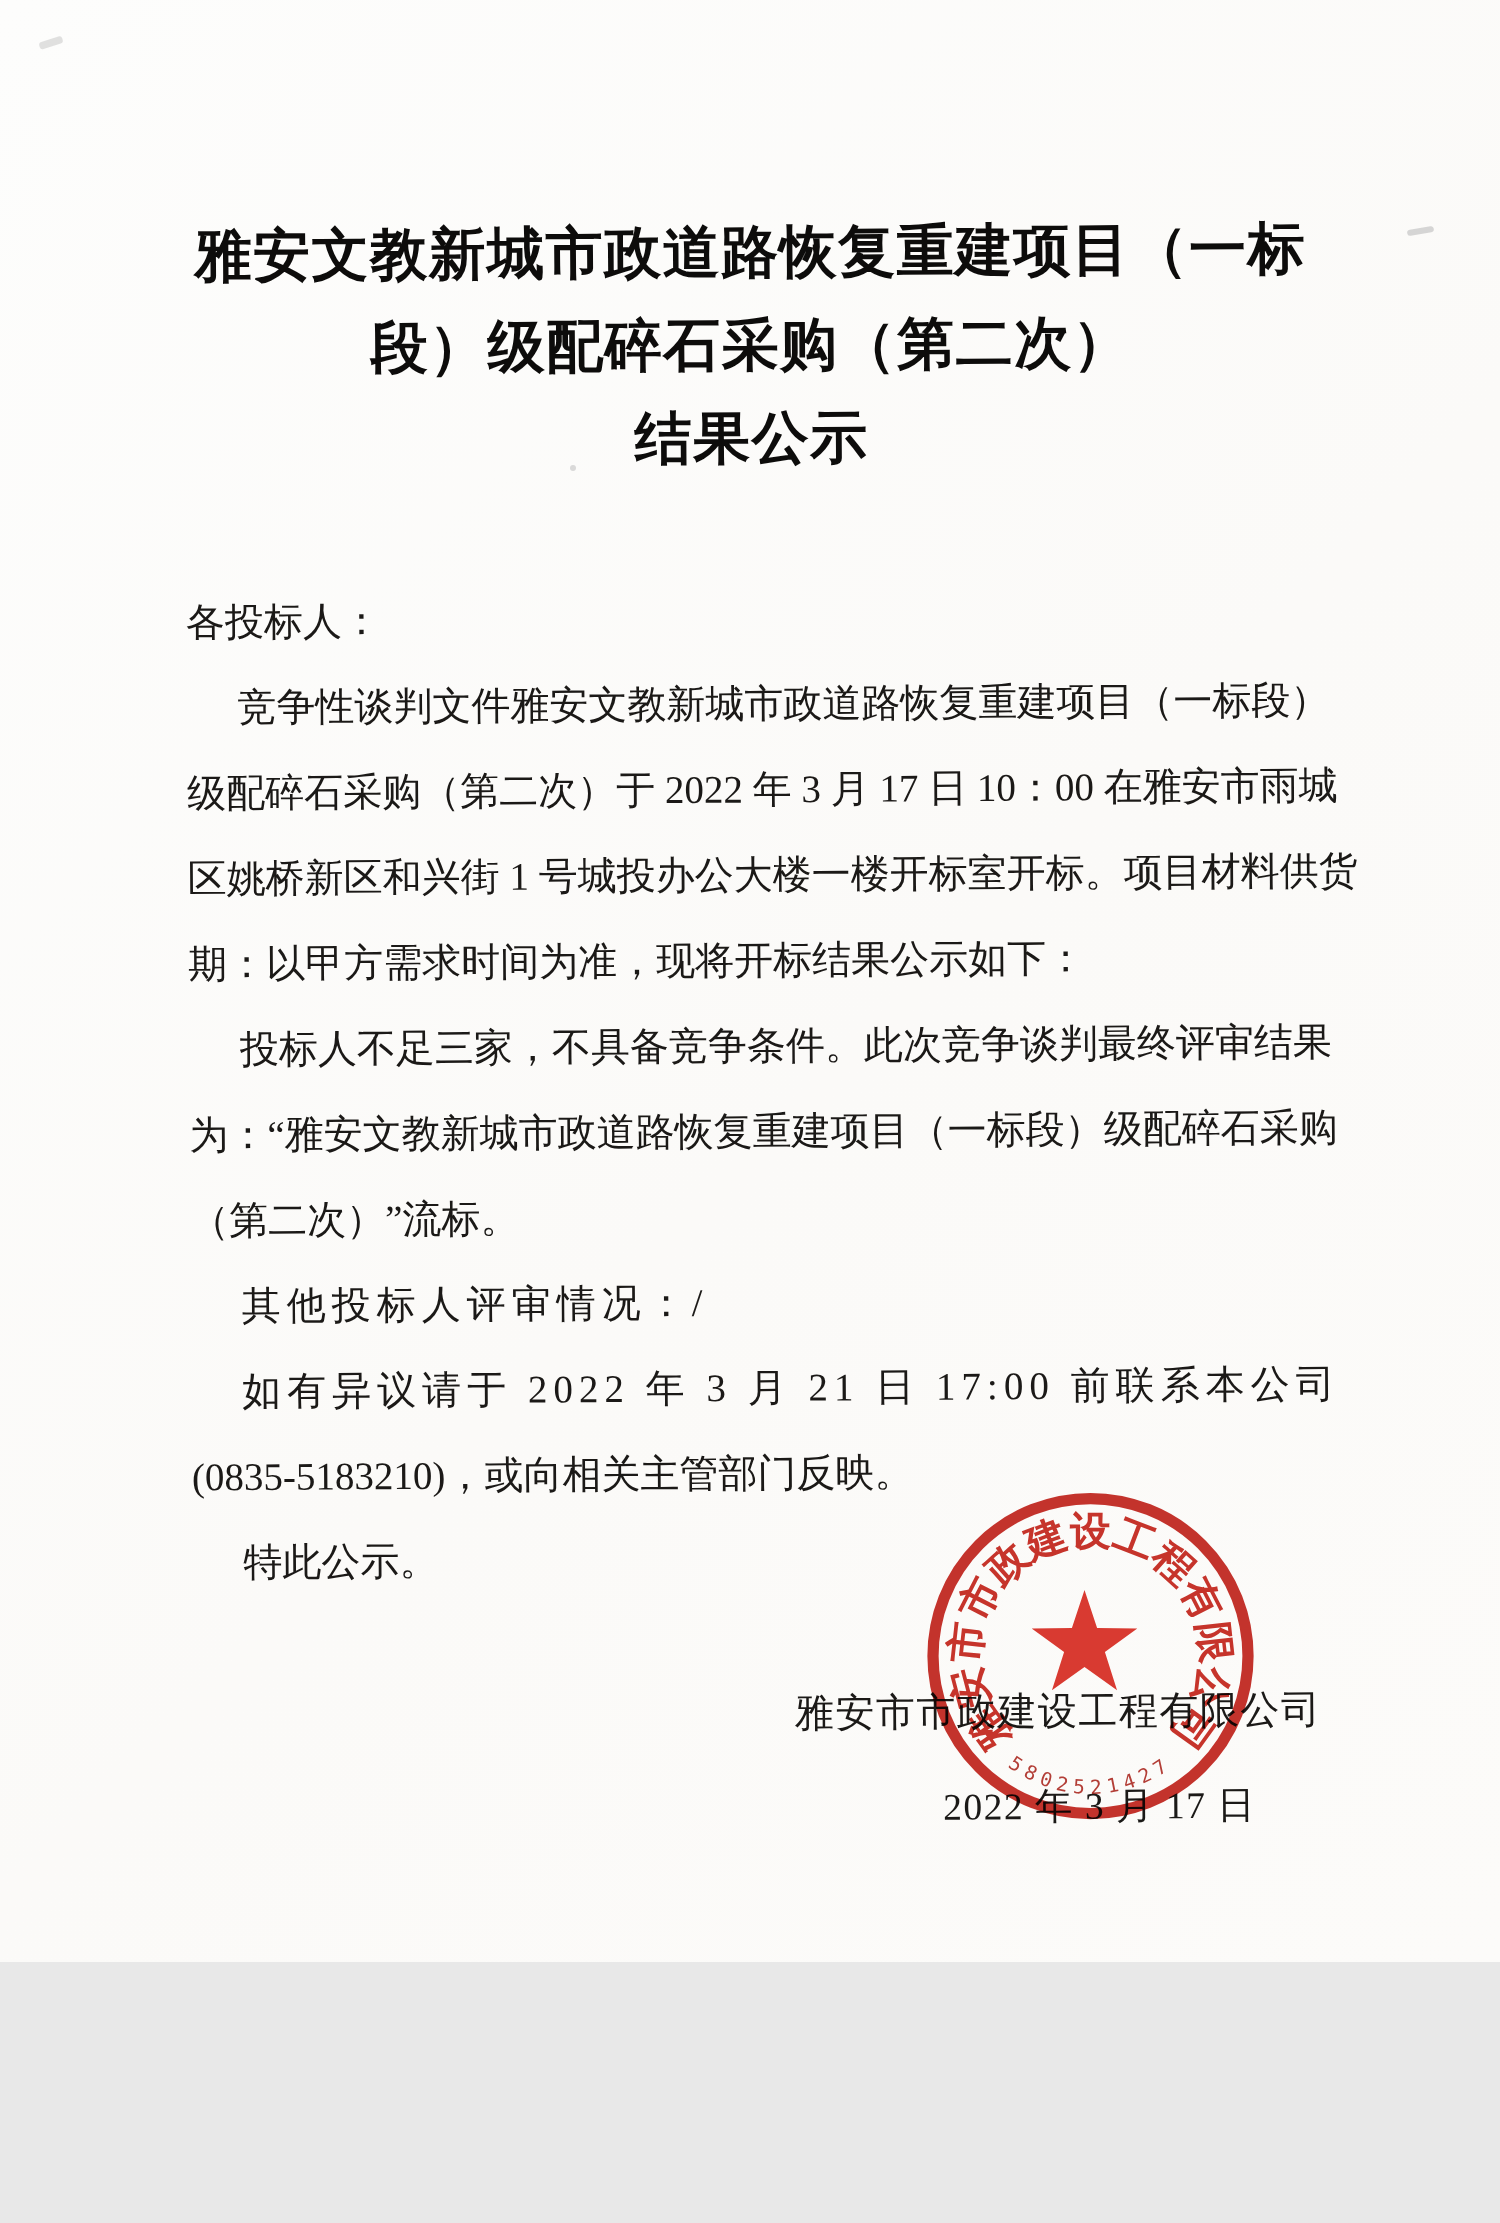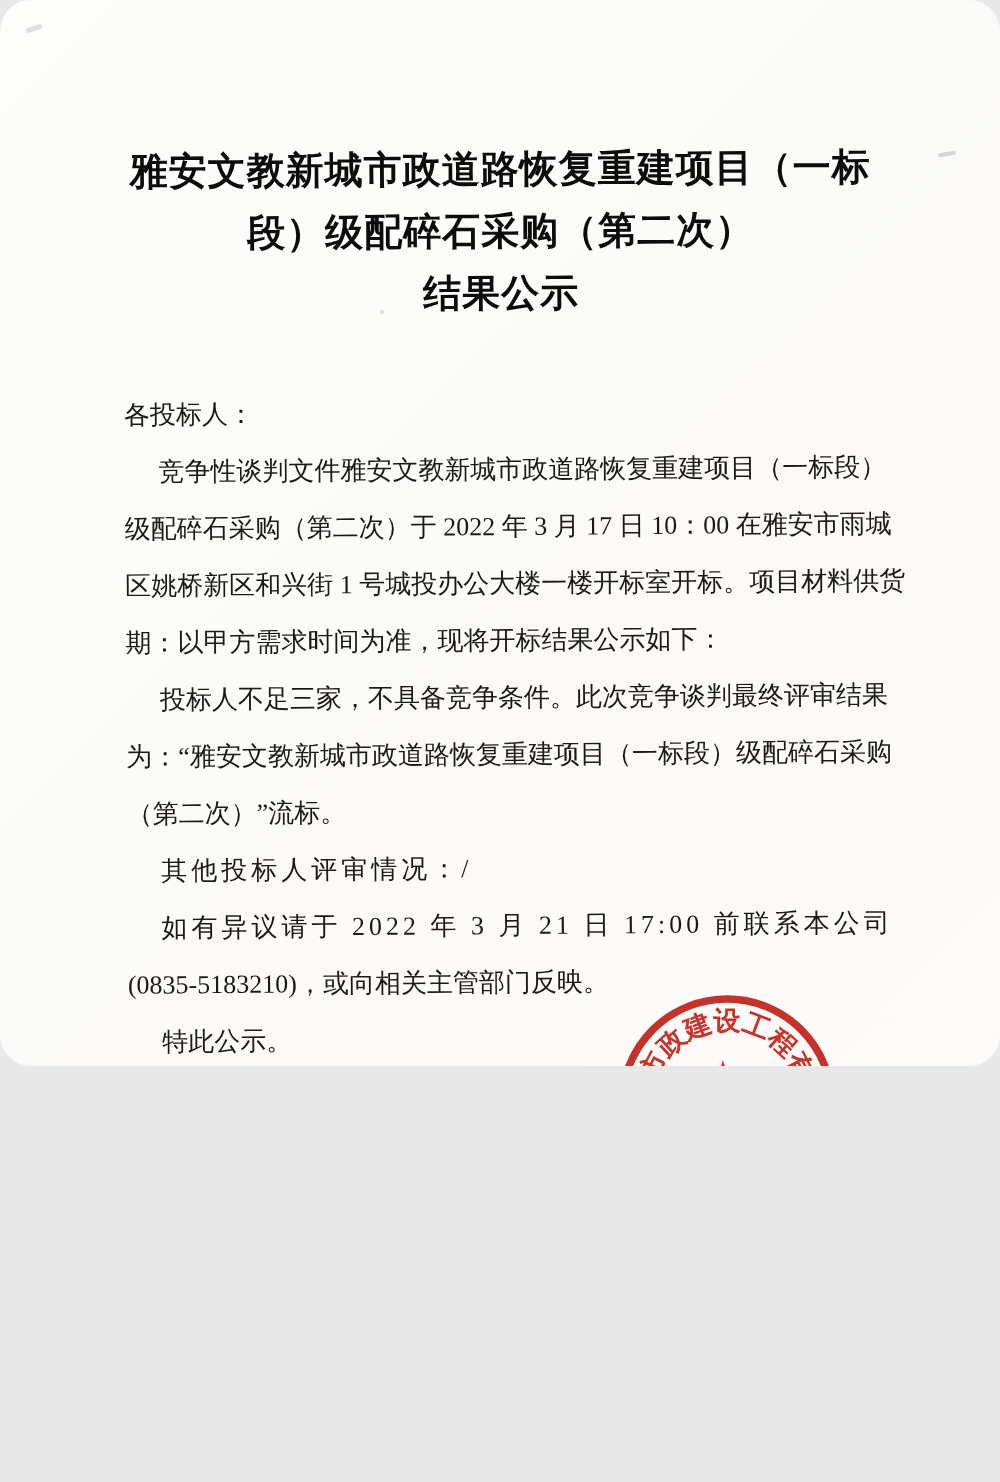--- a/index.html
+++ b/index.html
@@ -1,24 +1,23 @@
 <!DOCTYPE html>
 <html><head>
 <meta charset="utf-8">
 <style>
   html,body{margin:0;padding:0;background:#e8e8e8;}
   .page{
     position:relative;
-    width:1000px;height:1066px;
+    width:1000px;height:1308px;
     margin:0 auto;
     background:linear-gradient(135deg,#fdfdfc 0%,#fbfaf8 55%,#fcfbf9 100%);
     overflow:hidden;
     font-family:"Liberation Serif","DejaVu Serif",serif;
     color:#1b1917;
-    border-radius:31px;
   }
   .content{transform:rotate(-0.4deg);transform-origin:50% 0;}
   .doc-title{
     margin:138px 96px 0;
     text-align:center;
     font-family:"Liberation Sans","DejaVu Sans",sans-serif;
     font-weight:700;
     font-size:38px;
     line-height:62px;
     letter-spacing:1px;

